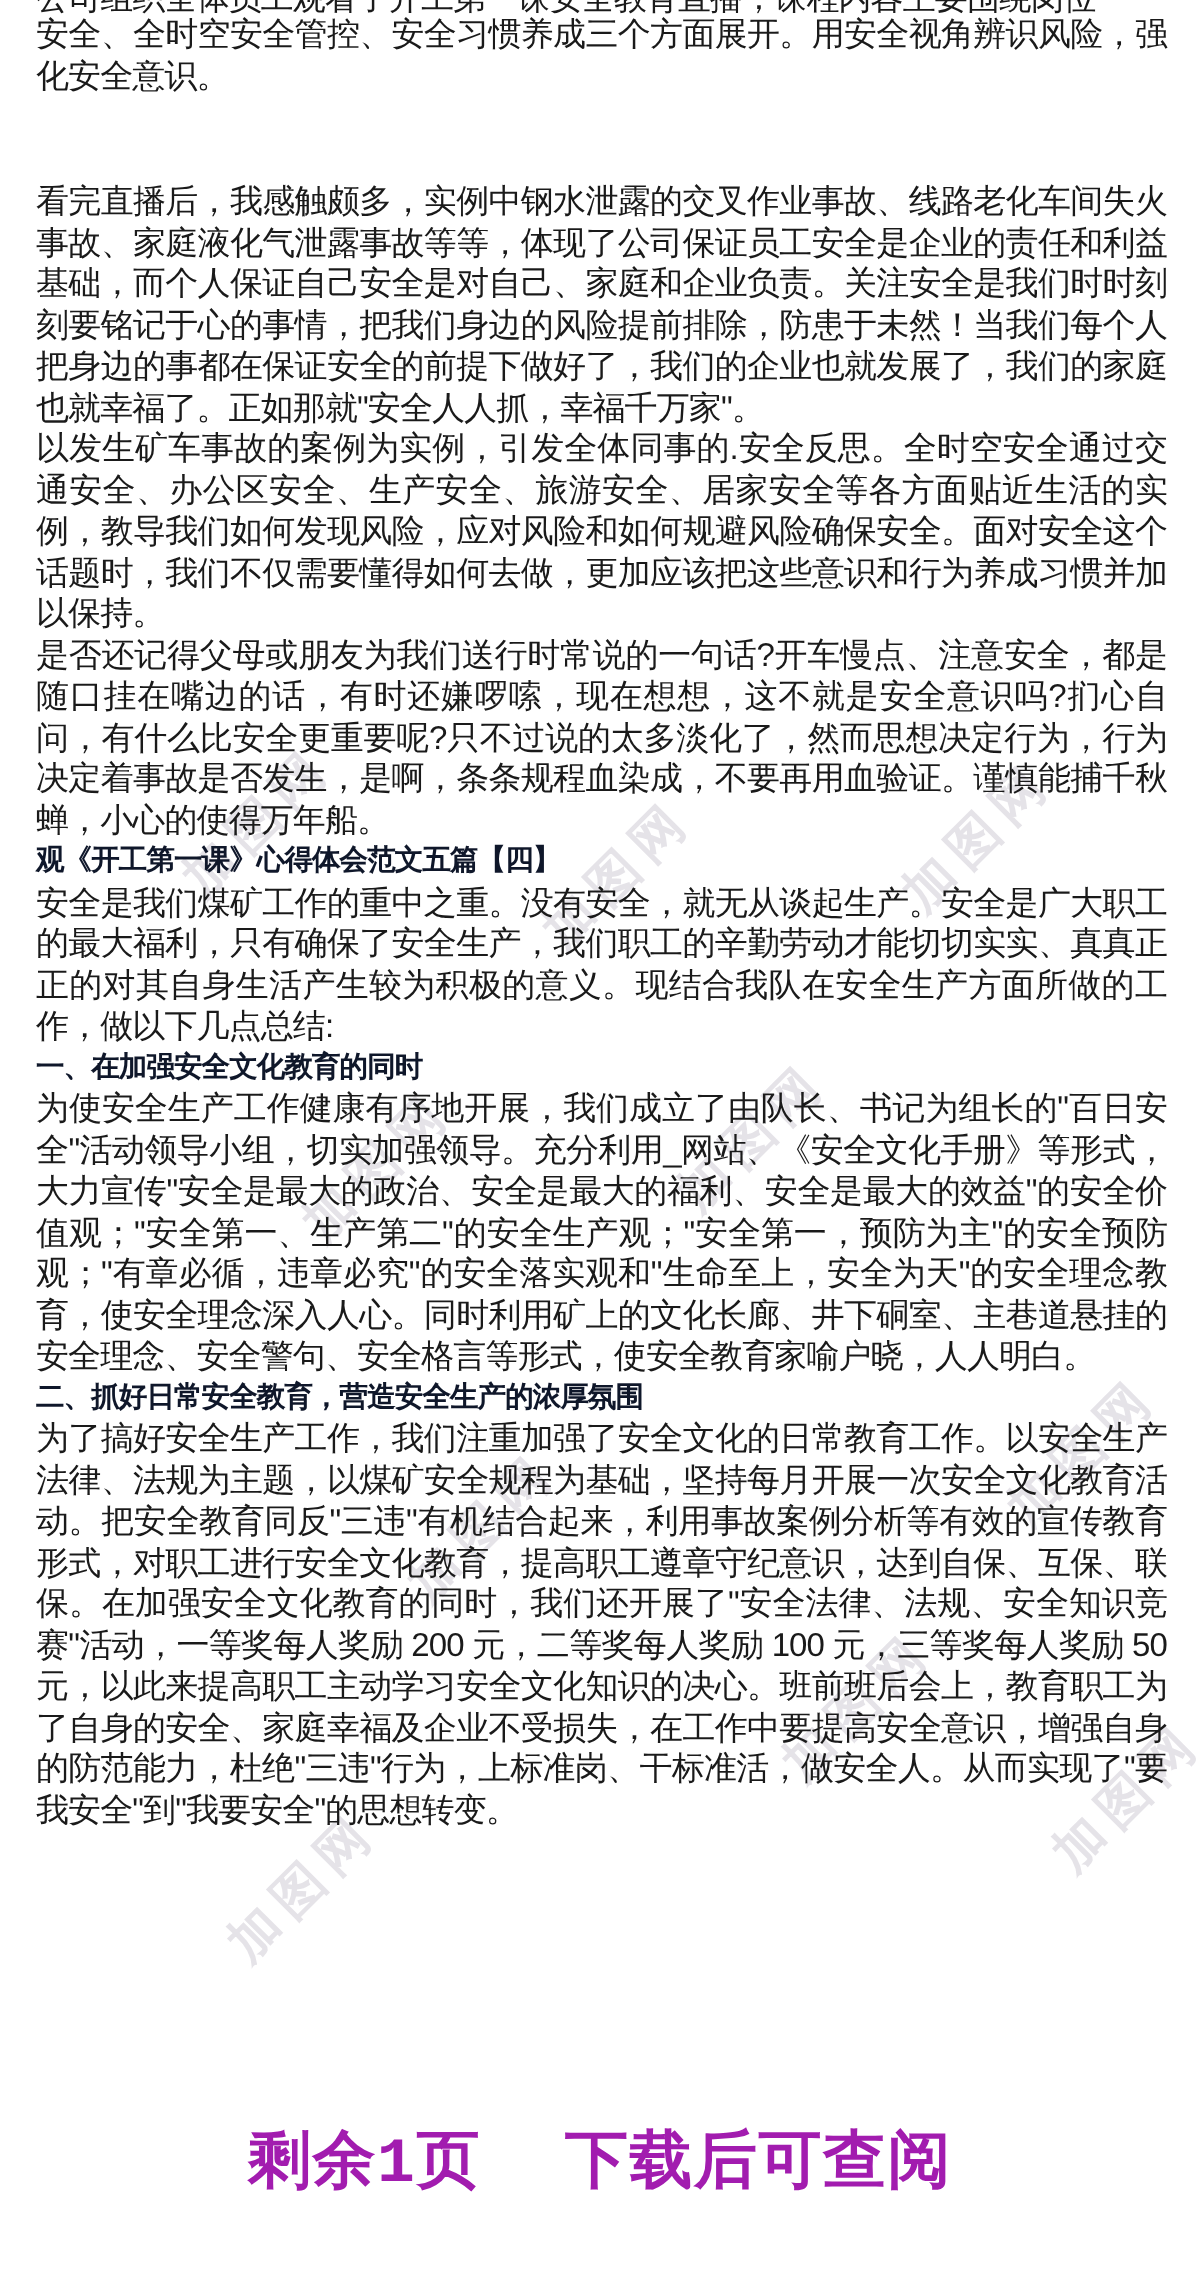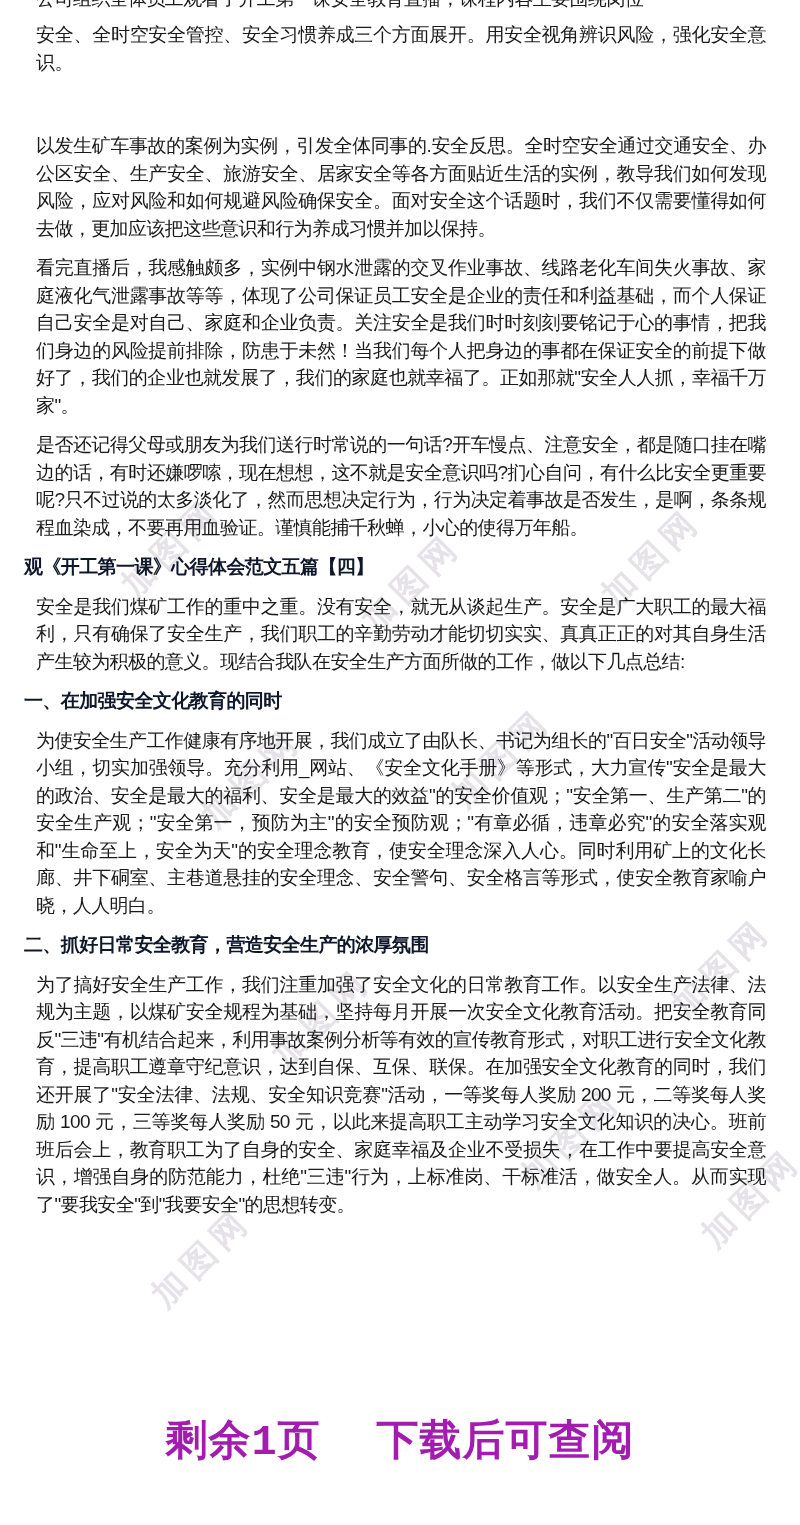--- a/index.html
+++ b/index.html
@@ -7,22 +7,22 @@
     position:relative;
     width:800px; height:1525px;
     background:#ffffff;
     overflow:hidden;
     font-family:"Liberation Sans", sans-serif;
   }
   .content {
     position:absolute; left:24px; top:0; width:754px;
   }
   .body-p {
-    margin:12px;
-    font-size:19px;
+    margin:0;
+    font-size:22px;
     line-height:27.5px;
     letter-spacing:-0.6px;
     text-align:justify;
     color:#1a1a1a;
     word-break:break-all;
   }
   .hd {
     margin:0;
     font-size:19px;
     line-height:27.5px;
@@ -74,22 +74,22 @@
       <span class="wm" style="left: 690px; top: 1175px;">加图网</span>
       <span class="wm" style="left: 140px; top: 1235px;">加图网</span>
     </div>
 
   <div class="content">
     <div class="top-fragment">
       <p class="body-p">公司组织全体员工观看了开工第一课安全教育直播，课程内容主要围绕岗位</p>
     </div>
     <div>
         <p class="body-p gap-after">安全、全时空安全管控、安全习惯养成三个方面展开。用安全视角辨识风险，强化安全意识。</p>
+        <p class="body-p">看完直播后，我感触颇多，实例中钢水泄露的交叉作业事故、线路老化车间失火事故、家庭液化气泄露事故等等，体现了公司保证员工安全是企业的责任和利益基础，而个人保证自己安全是对自己、家庭和企业负责。关注安全是我们时时刻刻要铭记于心的事情，把我们身边的风险提前排除，防患于未然！当我们每个人把身边的事都在保证安全的前提下做好了，我们的企业也就发展了，我们的家庭也就幸福了。正如那就"安全人人抓，幸福千万家"。</p>
         <p class="body-p">以发生矿车事故的案例为实例，引发全体同事的.安全反思。全时空安全通过交通安全、办公区安全、生产安全、旅游安全、居家安全等各方面贴近生活的实例，教导我们如何发现风险，应对风险和如何规避风险确保安全。面对安全这个话题时，我们不仅需要懂得如何去做，更加应该把这些意识和行为养成习惯并加以保持。</p>
-        <p class="body-p">看完直播后，我感触颇多，实例中钢水泄露的交叉作业事故、线路老化车间失火事故、家庭液化气泄露事故等等，体现了公司保证员工安全是企业的责任和利益基础，而个人保证自己安全是对自己、家庭和企业负责。关注安全是我们时时刻刻要铭记于心的事情，把我们身边的风险提前排除，防患于未然！当我们每个人把身边的事都在保证安全的前提下做好了，我们的企业也就发展了，我们的家庭也就幸福了。正如那就"安全人人抓，幸福千万家"。</p>
         <p class="body-p">是否还记得父母或朋友为我们送行时常说的一句话?开车慢点、注意安全，都是随口挂在嘴边的话，有时还嫌啰嗦，现在想想，这不就是安全意识吗?扪心自问，有什么比安全更重要呢?只不过说的太多淡化了，然而思想决定行为，行为决定着事故是否发生，是啊，条条规程血染成，不要再用血验证。谨慎能捕千秋蝉，小心的使得万年船。</p>
         <h3 class="hd">观《开工第一课》心得体会范文五篇【四】</h3>
         <p class="body-p">安全是我们煤矿工作的重中之重。没有安全，就无从谈起生产。安全是广大职工的最大福利，只有确保了安全生产，我们职工的辛勤劳动才能切切实实、真真正正的对其自身生活产生较为积极的意义。现结合我队在安全生产方面所做的工作，做以下几点总结:</p>
         <h3 class="hd">一、在加强安全文化教育的同时</h3>
         <p class="body-p">为使安全生产工作健康有序地开展，我们成立了由队长、书记为组长的"百日安全"活动领导小组，切实加强领导。充分利用_网站、《安全文化手册》等形式，大力宣传"安全是最大的政治、安全是最大的福利、安全是最大的效益"的安全价值观；"安全第一、生产第二"的安全生产观；"安全第一，预防为主"的安全预防观；"有章必循，违章必究"的安全落实观和"生命至上，安全为天"的安全理念教育，使安全理念深入人心。同时利用矿上的文化长廊、井下硐室、主巷道悬挂的安全理念、安全警句、安全格言等形式，使安全教育家喻户晓，人人明白。</p>
         <h3 class="hd">二、抓好日常安全教育，营造安全生产的浓厚氛围</h3>
         <p class="body-p">为了搞好安全生产工作，我们注重加强了安全文化的日常教育工作。以安全生产法律、法规为主题，以煤矿安全规程为基础，坚持每月开展一次安全文化教育活动。把安全教育同反"三违"有机结合起来，利用事故案例分析等有效的宣传教育形式，对职工进行安全文化教育，提高职工遵章守纪意识，达到自保、互保、联保。在加强安全文化教育的同时，我们还开展了"安全法律、法规、安全知识竞赛"活动，一等奖每人奖励 200 元，二等奖每人奖励 100 元，三等奖每人奖励 50 元，以此来提高职工主动学习安全文化知识的决心。班前班后会上，教育职工为了自身的安全、家庭幸福及企业不受损失，在工作中要提高安全意识，增强自身的防范能力，杜绝"三违"行为，上标准岗、干标准活，做安全人。从而实现了"要我安全"到"我要安全"的思想转变。</p>
       </div>
   </div>
 

